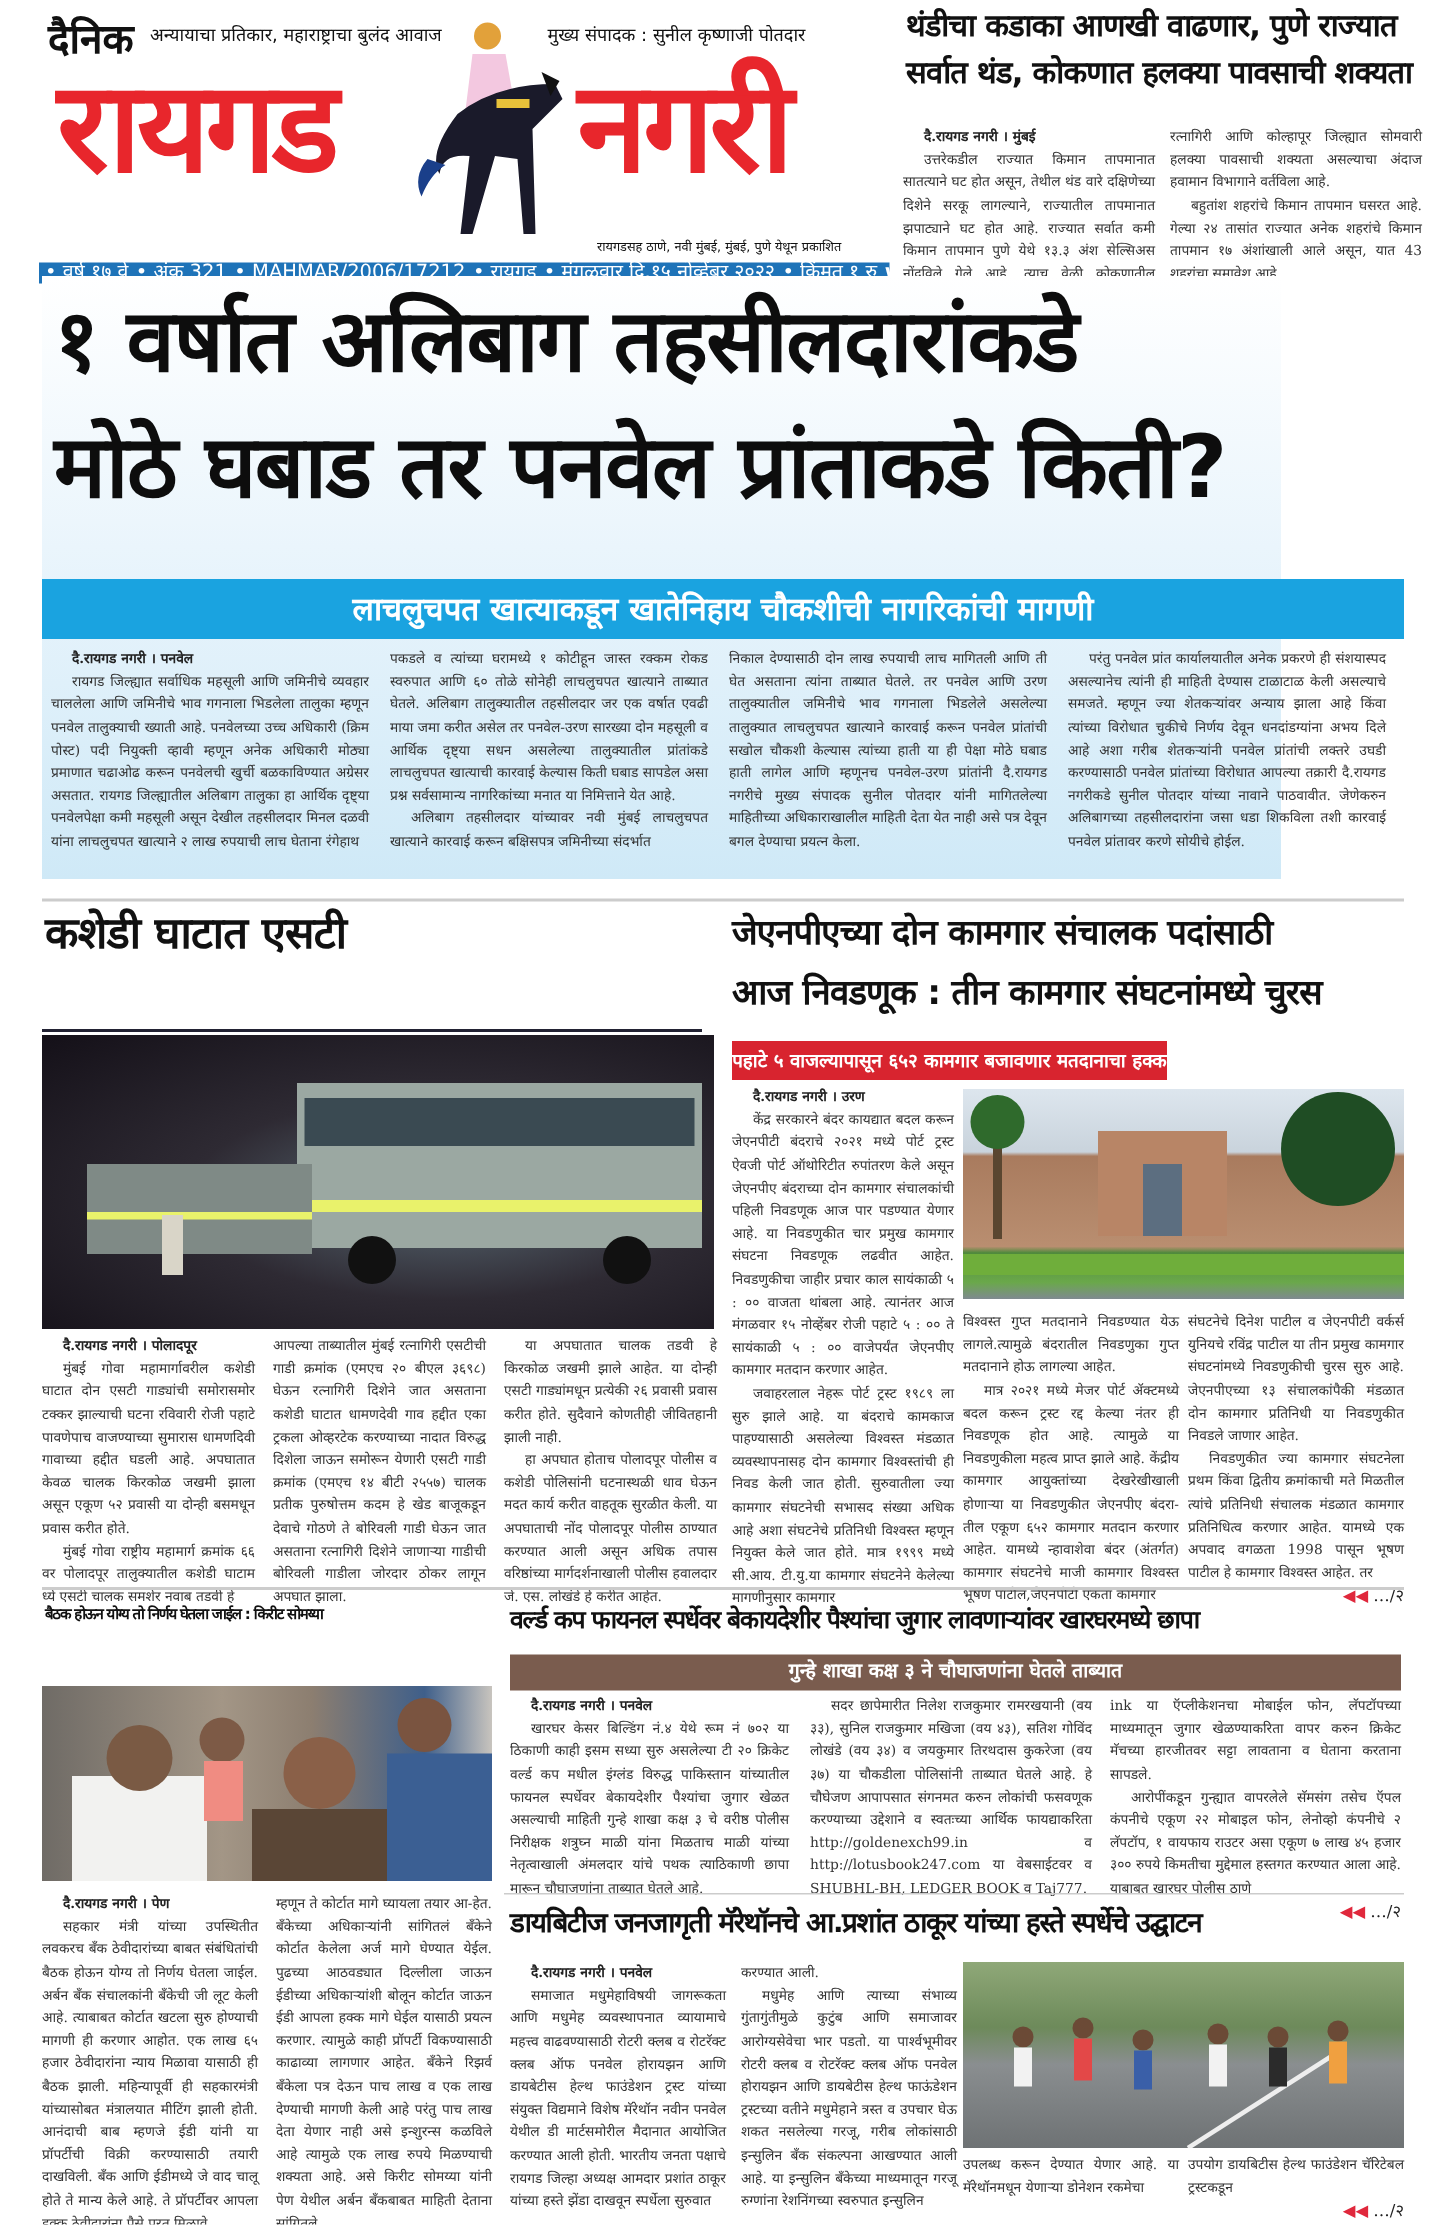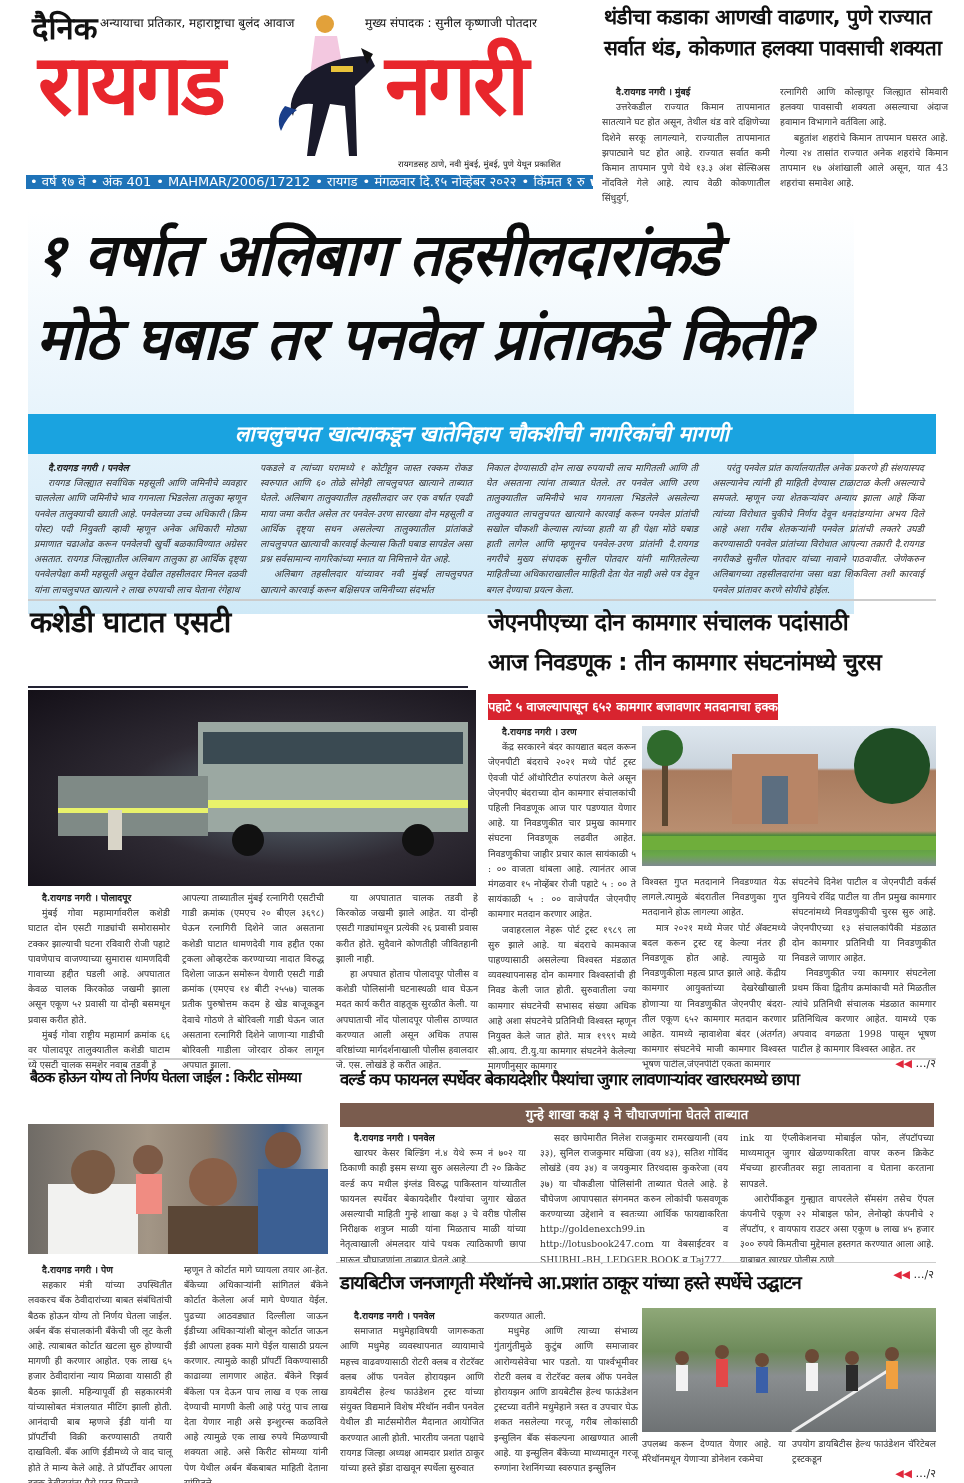--- a/index.html
+++ b/index.html
@@ -12,63 +12,63 @@
   .headline { font-family: "DejaVu Sans", sans-serif; font-weight: bold; color: #111; letter-spacing: -0.5px; }
   .cont { color: #e0283c; font-size: 11px; }
   .cont .dots { color: #222; }
   .photo { overflow: hidden; }
   .rule { height: 2px; background: #ccc; }
 </style>
 </head>
 <body>
 
 <div class="abs" style="left:0;top:0;width:595px;height:195px;">
-  <div class="abs" style="left:32px;top:6px;font-size:31px;font-weight:bold;color:#111;">दैनिक</div>
+  <div class="abs" style="left:32px;top:6px;font-size:27px;font-weight:bold;color:#111;">दैनिक</div>
   <div class="abs" style="left:100px;top:14px;font-size:12px;color:#111;text-align:right;">अन्यायाचा प्रतिकार, महाराष्ट्राचा बुलंद आवाज</div>
   <div class="abs" style="left:365px;top:14px;font-size:12px;color:#111;">मुख्य संपादक : सुनील कृष्णाजी पोतदार</div>
   <div class="abs" style="left:38px;top:30px;font-size:84px;font-weight:bold;color:#e8262c;letter-spacing:-3px;line-height:110px;">रायगड</div>
 
   <div class="abs" style="left:275px;top:6px;width:110px;height:156px;">
     <svg width="110" height="156" viewBox="0 0 110 156">
       <circle cx="50" cy="18" r="9" fill="#e2a13a"></circle>
       <path d="M40 30 L62 30 L70 75 L34 78 Z" fill="#f3c8e0"></path>
       <path d="M36 74 Q55 60 78 72 L70 84 Q50 78 40 88 Z" fill="#3b7d3a"></path>
       <path d="M30 70 Q55 50 95 50 L100 60 Q90 70 80 80 L82 150 L74 150 L70 100 L55 98 L40 150 L32 150 L38 98 Q20 96 18 110 Q10 96 30 70 Z" fill="#1a1a2a"></path>
       <path d="M86 42 L98 48 L92 58 Z" fill="#111"></path>
       <path d="M10 100 Q0 112 6 125 Q12 110 22 104 Z" fill="#1a3f8a"></path>
       <rect x="56" y="60" width="22" height="6" fill="#e8c23a"></rect>
     </svg>
   </div>
   <div class="abs" style="left:385px;top:30px;font-size:84px;font-weight:bold;color:#e8262c;letter-spacing:-3px;line-height:110px;">नगरी</div>
   <div class="abs" style="left:398px;top:158px;font-size:8.5px;color:#111;">रायगडसह ठाणे, नवी मुंबई, मुंबई, पुणे येथून प्रकाशित</div>
 
   <div class="abs" style="left:26px;top:175px;width:567px;height:14px;background:#1e73b8;color:#fff;font-size:13px;line-height:14px;display:flex;gap:5px;padding-left:4px;white-space:nowrap;">
     <span>• वर्ष १७ वे</span>
-    <span>• अंक 401</span>
+    <span>• अंक 321</span>
     <span>• MAHMAR/2006/17212</span>
     <span>• रायगड</span>
     <span>• मंगळवार दि.१५ नोव्हेंबर २०२२</span>
     <span>• किंमत १ रु</span>
     <span style="font-weight:bold;">www.raigadnagari.com</span>
   </div>
 </div>
 
 <div class="abs" style="left:596px;top:0;width:368px;height:195px;">
   <div class="headline" style="font-size:20.5px;line-height:31px;padding:2px 4px 0 8px;">थंडीचा कडाका आणखी वाढणार, पुणे राज्यात सर्वात थंड, कोकणात हलक्या पावसाची शक्यता</div>
   <div class="abs body-text" style="left:6px;top:84px;width:168px;">
     <div class="dateline">दै.रायगड नगरी । मुंबई</div>
     <div class="para">उत्तरेकडील राज्यात किमान तापमानात सातत्याने घट होत असून, तेथील थंड वारे दक्षिणेच्या दिशेने सरकू लागल्याने, राज्यातील तापमानात झपाट्याने घट होत आहे. राज्यात सर्वात कमी किमान तापमान पुणे येथे १३.३ अंश सेल्सिअस नोंदविले गेले आहे. त्याच वेळी कोकणातील सिंधुदुर्ग,</div>
   </div>
   <div class="abs body-text" style="left:184px;top:84px;width:168px;">
     <div>रत्नागिरी आणि कोल्हापूर जिल्ह्यात सोमवारी हलक्या पावसाची शक्यता असल्याचा अंदाज हवामान विभागाने वर्तविला आहे.</div>
     <div class="para">बहुतांश शहरांचे किमान तापमान घसरत आहे. गेल्या २४ तासांत राज्यात अनेक शहरांचे किमान तापमान १७ अंशांखाली आले असून, यात 43 शहरांचा समावेश आहे.</div>
   </div>
 </div>
 
-<div class="abs" style="left:28px;top:212px;width:826px;height:402px;background:linear-gradient(#ffffff 0%, #eaf5fc 45%, #cfe9f7 100%);font-style:italic;">
+<div class="abs" style="left:28px;top:184px;width:826px;height:402px;background:linear-gradient(#ffffff 0%, #eaf5fc 45%, #cfe9f7 100%);">
   <div class="headline" style="position:absolute;left:8px;top:2px;font-size:58px;line-height:82px;letter-spacing:-1px;color:#0d0d0d;">१ वर्षात अलिबाग तहसीलदारांकडे</div>
   <div class="headline" style="position:absolute;left:8px;top:86px;font-size:58px;line-height:82px;letter-spacing:-1px;color:#0d0d0d;">मोठे घबाड तर पनवेल प्रांताकडे किती?</div>
   <div style="position:absolute;left:0;top:202px;width:908px;height:40px;background:#1aa3e0;color:#fff;font-weight:bold;font-size:21px;line-height:40px;text-align:center;">लाचलुचपत खात्याकडून खातेनिहाय चौकशीची नागरिकांची मागणी</div>
   <div class="abs body-text" style="left:6px;top:248px;width:212px;">
     <div class="dateline">दै.रायगड नगरी । पनवेल</div>
     <div class="para">रायगड जिल्ह्यात सर्वाधिक महसूली आणि जमिनीचे व्यवहार चाललेला आणि जमिनीचे भाव गगनाला भिडलेला तालुका म्हणून पनवेल तालुक्याची ख्याती आहे. पनवेलच्या उच्च अधिकारी (क्रिम पोस्ट) पदी नियुक्ती व्हावी म्हणून अनेक अधिकारी मोठ्या प्रमाणात चढाओढ करून पनवेलची खुर्ची बळकाविण्यात अग्रेसर असतात. रायगड जिल्ह्यातील अलिबाग तालुका हा आर्थिक दृष्ट्या पनवेलपेक्षा कमी महसूली असून देखील तहसीलदार मिनल दळवी यांना लाचलुचपत खात्याने २ लाख रुपयाची लाच घेताना रंगेहाथ</div>
   </div>
   <div class="abs body-text" style="left:232px;top:248px;width:212px;">
     <div>पकडले व त्यांच्या घरामध्ये १ कोटीहून जास्त रक्कम रोकड स्वरुपात आणि ६० तोळे सोनेही लाचलुचपत खात्याने ताब्यात घेतले. अलिबाग तालुक्यातील तहसीलदार जर एक वर्षात एवढी माया जमा करीत असेल तर पनवेल-उरण सारख्या दोन महसूली व आर्थिक दृष्ट्या सधन असलेल्या तालुक्यातील प्रांतांकडे लाचलुचपत खात्याची कारवाई केल्यास किती घबाड सापडेल असा प्रश्न सर्वसामान्य नागरिकांच्या मनात या निमित्ताने येत आहे.</div>
     <div class="para">अलिबाग तहसीलदार यांच्यावर नवी मुंबई लाचलुचपत खात्याने कारवाई करून बक्षिसपत्र जमिनीच्या संदर्भात</div>
@@ -136,21 +136,21 @@
   </div>
   <div class="abs body-text" style="left:310px;top:272px;width:144px;">
     <div>संघटनेचे दिनेश पाटील व जेएनपीटी वर्कर्स युनियचे रविंद्र पाटील या तीन प्रमुख कामगार संघटनांमध्ये निवडणुकीची चुरस सुरु आहे. जेएनपीएच्या १३ संचालकांपैकी मंडळात दोन कामगार प्रतिनिधी या निवडणुकीत निवडले जाणार आहेत.</div>
     <div class="para">निवडणुकीत ज्या कामगार संघटनेला प्रथम किंवा द्वितीय क्रमांकाची मते मिळतील त्यांचे प्रतिनिधी संचालक मंडळात कामगार प्रतिनिधित्व करणार आहेत. यामध्ये एक अपवाद वगळता 1998 पासून भूषण पाटील हे कामगार विश्वस्त आहेत. तर</div>
     <div class="cont" style="text-align:right;">◀◀ <span class="dots">…/२</span></div>
   </div>
 </div>
 <div class="abs rule" style="left:28px;top:1058px;width:908px;"></div>
 
 <div class="abs" style="left:28px;top:1062px;width:304px;height:420px;">
-  <div class="headline" style="font-size:14px;line-height:30px;padding-left:2px;letter-spacing:-0.8px;">बैठक होऊन योग्य तो निर्णय घेतला जाईल : किरीट सोमय्या</div>
+  <div class="headline" style="font-size:10px;line-height:30px;padding-left:2px;letter-spacing:-0.8px;">बैठक होऊन योग्य तो निर्णय घेतला जाईल : किरीट सोमय्या</div>
   <div class="abs photo" style="left:0;top:62px;width:300px;height:130px;background:linear-gradient(90deg,#6f6b66 0%, #a39686 40%, #8c7e70 60%, #3f5f8a 85%, #c8c4be 100%);">
     <svg width="300" height="130" viewBox="0 0 300 130">
       <rect x="20" y="60" width="90" height="70" fill="#f2f2f0"></rect>
       <circle cx="65" cy="48" r="22" fill="#7a5a44"></circle>
       <rect x="140" y="82" width="90" height="48" fill="#5a4636"></rect>
       <circle cx="185" cy="58" r="24" fill="#8a6048"></circle>
       <rect x="230" y="45" width="70" height="85" fill="#3b5f93"></rect>
       <circle cx="255" cy="26" r="18" fill="#7a5440"></circle>
       <circle cx="120" cy="36" r="15" fill="#7d5a46"></circle>
       <rect x="108" y="50" width="26" height="40" fill="#f08c82"></rect>

